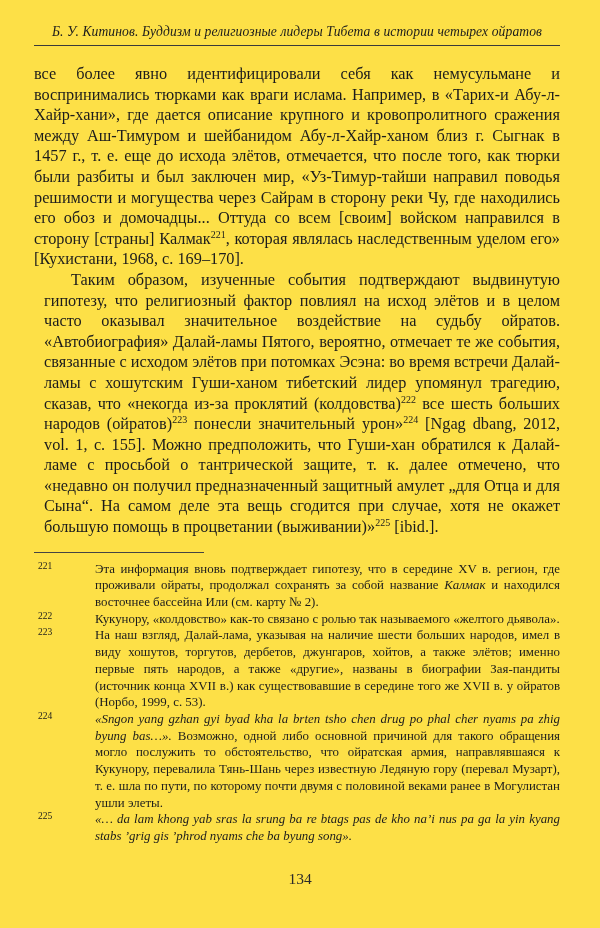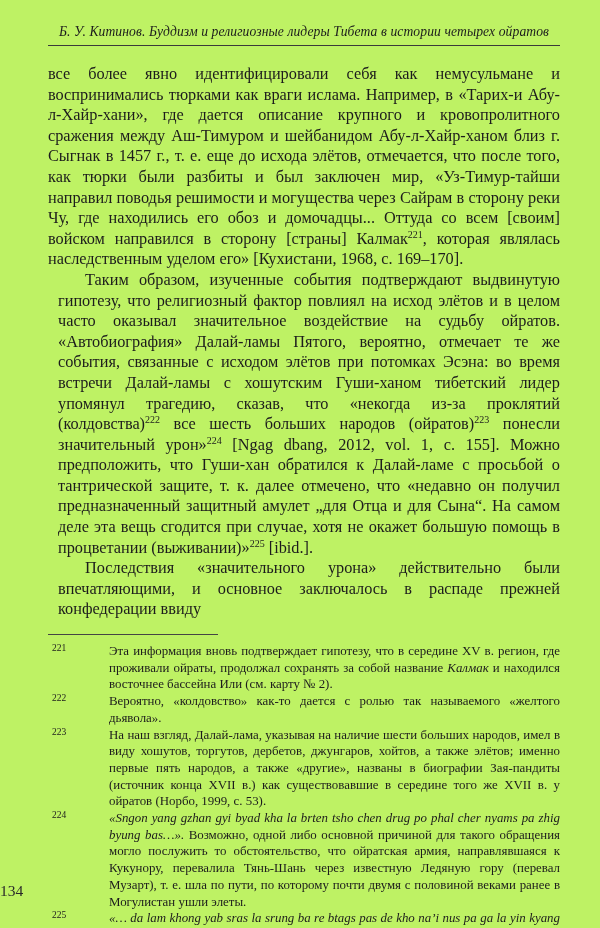--- a/index.html
+++ b/index.html
@@ -5,23 +5,23 @@
   html, body { margin: 0; padding: 0; }
   body {
     width: 600px; height: 928px;
     background: #e8e8e6;
     font-family: "Liberation Serif", "DejaVu Serif", serif;
   }
   .page {
     position: relative;
     width: 600px; height: 928px;
     box-sizing: border-box;
-    background: #bef264;
+    background: #fde047;
     color: #1c1c1c;
-    padding: 24px 40px 0 48px;
+    padding: 24px 40px 0 34px;
     overflow: hidden;
   }
   .header {
     text-align: center;
     font-style: italic;
     font-size: 13.6px;
     letter-spacing: 0.1px;
     padding-bottom: 5px;
     border-bottom: 1px solid #3a3a3a;
     margin-bottom: 18px;
@@ -63,57 +63,57 @@
   }
   .fn-num span { position: relative; top: -3px; }
   .fn-text {
     flex: 1 1 auto;
     text-align: justify;
     margin-left: 27px;
   }
   .it { font-style: italic; }
   .page-number {
     position: absolute;
-    bottom: 28px;
+    bottom: 40px;
     left: 0; right: 0;
+    text-align: center;
     font-size: 15.5px;
     color: #2a2a2a;
   }
 </style>
 </head>
 <body>
 
 <div class="page">
 
   <div class="header">
     <span>Б. У. Китинов. Буддизм и религиозные лидеры Тибета в истории четырех ойратов</span>
   </div>
 
   <div class="body-text">
 
     <p class="para"><span>все более явно идентифицировали себя как немусульмане и воспринимались тюрками как враги ислама. Например, в «Тарих-и Абу-л-Хайр-хани», где дается описание крупного и кровопролитного сражения между Аш-Тимуром и шейбанидом Абу-л-Хайр-ханом близ г. Сыгнак в 1457 г., т. е. еще до исхода элётов, отмечается, что после того, как тюрки были разбиты и был заключен мир, «Уз-Тимур-тайши направил поводья решимости и могущества через Сайрам в сторону реки Чу, где находились его обоз и домочадцы... Оттуда со всем [своим] войском направился в сторону [страны] Калмак</span><sup class="fn-ref">221</sup><span>, которая являлась наследственным уделом его» [Кухистани, 1968, с. 169–170].</span></p>
 
     <p class="para indent"><span>Таким образом, изученные события подтверждают выдвинутую гипотезу, что религиозный фактор повлиял на исход элётов и в целом часто оказывал значительное воздействие на судьбу ойратов. «Автобиография» Далай-ламы Пятого, вероятно, отмечает те же события, связанные с исходом элётов при потомках Эсэна: во время встречи Далай-ламы с хошутским Гуши-ханом тибетский лидер упомянул трагедию, сказав, что «некогда из-за проклятий (колдовства)</span><sup class="fn-ref">222</sup><span> все шесть больших народов (ойратов)</span><sup class="fn-ref">223</sup><span> понесли значительный урон»</span><sup class="fn-ref">224</sup><span> [Ngag dbang, 2012, vol. 1, с. 155]. Можно предположить, что Гуши-хан обратился к Далай-ламе с просьбой о тантрической защите, т. к. далее отмечено, что «недавно он получил предназначенный защитный амулет „для Отца и для Сына“. На самом деле эта вещь сгодится при случае, хотя не окажет большую помощь в процветании (выживании)»</span><sup class="fn-ref">225</sup><span> [ibid.].</span></p>
 
-    <p class="para indent"><span>Последствия «значительного урона» действительно были впечатляющими, и основное заключалось в распаде прежней конфедерации ввиду</span></p>
 
   </div>
 
   <div class="fn-divider"></div>
 
   <div class="footnotes">
 
     <div class="footnote">
       <span class="fn-num"><span>221</span></span>
       <span class="fn-text"><span>Эта информация вновь подтверждает гипотезу, что в середине XV в. регион, где проживали ойраты, продолжал сохранять за собой название </span><span class="it">Калмак</span><span> и находился восточнее бассейна Или (см. карту № 2).</span></span>
     </div>
 
     <div class="footnote">
       <span class="fn-num"><span>222</span></span>
-      <span class="fn-text"><span>Вероятно, «колдовство» как-то дается с ролью так называемого «желтого дьявола».</span></span>
+      <span class="fn-text"><span>Кукунору, «колдовство» как-то связано с ролью так называемого «желтого дьявола».</span></span>
     </div>
 
     <div class="footnote">
       <span class="fn-num"><span>223</span></span>
       <span class="fn-text"><span>На наш взгляд, Далай-лама, указывая на наличие шести больших народов, имел в виду хошутов, торгутов, дербетов, джунгаров, хойтов, а также элётов; именно первые пять народов, а также «другие», названы в биографии Зая-пандиты (источник конца XVII в.) как существовавшие в середине того же XVII в. у ойратов (Норбо, 1999, с. 53).</span></span>
     </div>
 
     <div class="footnote">
       <span class="fn-num"><span>224</span></span>
       <span class="fn-text"><span class="it">«Sngon yang gzhan gyi byad kha la brten tsho chen drug po phal cher nyams pa zhig byung bas…».</span><span> Возможно, одной либо основной причиной для такого обращения могло послужить то обстоятельство, что ойратская армия, направлявшаяся к Кукунору, перевалила Тянь-Шань через известную Ледяную гору (перевал Музарт), т. е. шла по пути, по которому почти двумя с половиной веками ранее в Могулистан ушли элеты.</span></span>

